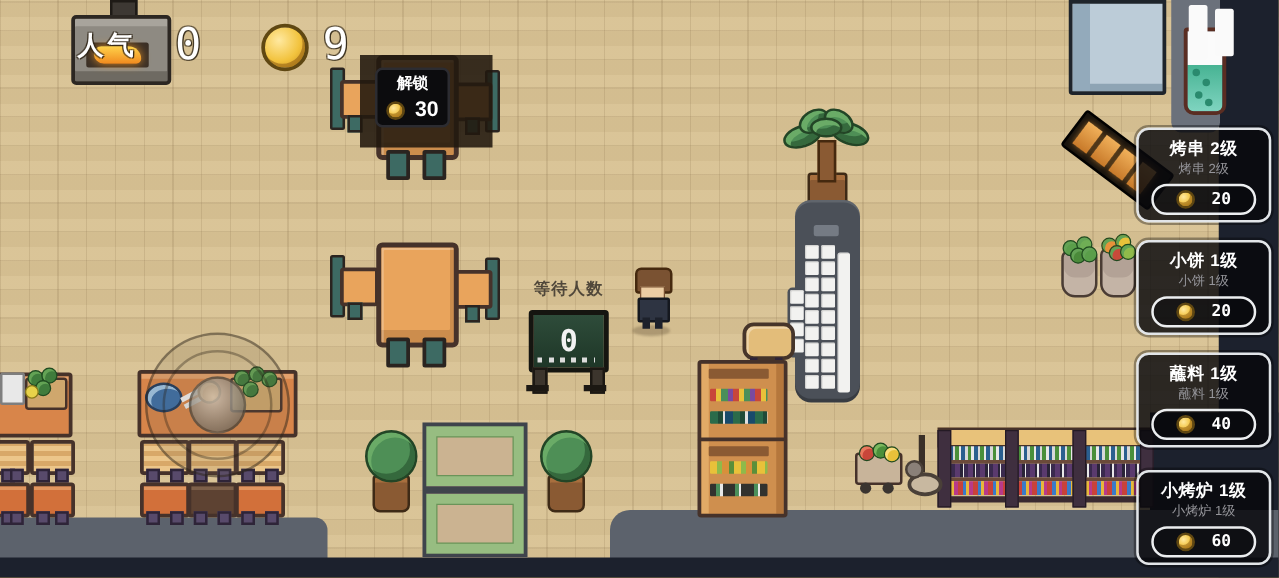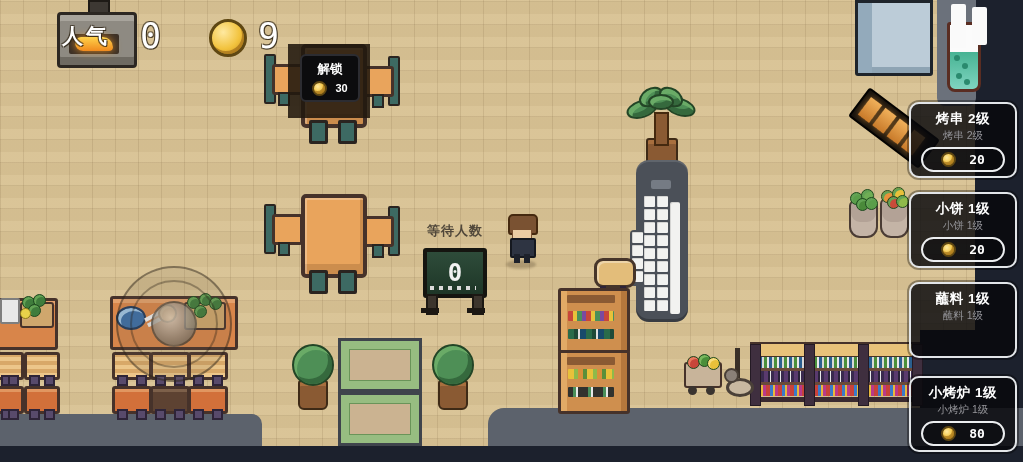--- a/index.html
+++ b/index.html
@@ -39,21 +39,21 @@
   .tleg{position:absolute;width:13px;height:18px;background:#3d6a63;border:3px solid #2a2420;border-radius:2px;}
   .chair-back{position:absolute;width:8px;height:46px;background:#3d6a63;border:2px solid #2a2420;border-radius:2px;}
   .chair-seat{position:absolute;width:25px;height:25px;background:#e9a45c;border:3px solid #46322a;border-radius:3px;}
   .chair-foot{position:absolute;width:8px;height:10px;background:#3d6a63;border:2px solid #2a2420;}
 
   
   .unlock-shade{background:rgba(33,24,14,.88);}
   .unlock-panel{background:#0c0c0e;border:2px solid #2c2c31;border-radius:6px;
     display:flex;flex-direction:column;align-items:center;justify-content:center;gap:3px;}
   .unlock-label{color:#fff;font-size:12.5px;font-weight:bold;}
-  .unlock-cost{display:flex;align-items:center;gap:8px;color:#fff;font-size:11px;font-weight:bold;}
+  .unlock-cost{display:flex;align-items:center;gap:8px;color:#fff;font-size:17px;font-weight:bold;}
 
   
   .wait-label{font-size:13px;font-weight:bold;color:rgba(62,55,45,.88);letter-spacing:1px;}
   .board{background:linear-gradient(#2e4c3a,#1e3627);border:4px solid #151510;border-radius:3px;
     display:flex;align-items:center;justify-content:center;}
   .board-num{color:#f2f2f2;font-size:24px;font-weight:bold;}
   .board-ticks{position:absolute;height:4px;background:repeating-linear-gradient(90deg,#dcdcdc 0 4px,transparent 4px 9px);}
   .board-post{position:absolute;width:8px;height:17px;background:#3c352d;border:2px solid #1c1813;}
 
   
@@ -127,21 +127,21 @@
       <div class="chair-seat" style="left:12px;top:24px;"></div>
       <div class="chair-foot" style="left:18px;top:52px;"></div>
     <div class="chair-back" style="left:128px;top:16px;"></div>
       <div class="chair-seat" style="left:103px;top:26px;"></div>
       <div class="chair-foot" style="left:112px;top:54px;"></div>
     <div class="table abs" style="left:41px;top:4px;width:58px;height:76px;"></div>
     <div class="tleg" style="left:49px;top:80px;"></div>
       <div class="tleg" style="left:78px;top:80px;"></div>
   </div>
 
-  <div class="abs unlock-shade" style="left:288px;top:44px;width:82px;height:74px;">
+  <div class="abs unlock-shade" style="left:288px;top:44px;width:106px;height:74px;">
     <div class="unlock-panel abs" style="left:12px;top:10px;width:56px;height:44px;">
       <span class="unlock-label">解锁</span>
       <span class="unlock-cost">
           <span class="coin sm"></span>
           <span>30</span>
         </span>
     </div>
   </div>
 
   <div class="abs" style="left:260px;top:192px;width:140px;height:104px;">
@@ -350,23 +350,27 @@
     <div class="card-title">小饼 1级</div>
     <div class="card-sub">小饼 1级</div>
     <div class="pill">
         <span class="coin sm"></span>
         <span class="pill-cost mono">20</span>
       </div>
   </div>
   <div class="abs card" style="left:909px;top:282px;">
     <div class="card-title">蘸料 1级</div>
     <div class="card-sub">蘸料 1级</div>
+    <div class="pill">
+        <span class="coin sm"></span>
+        <span class="pill-cost mono">40</span>
+      </div>
   </div>
   <div class="abs card" style="left:909px;top:376px;">
     <div class="card-title">小烤炉 1级</div>
     <div class="card-sub">小烤炉 1级</div>
     <div class="pill">
         <span class="coin sm"></span>
-        <span class="pill-cost mono">80</span>
+        <span class="pill-cost mono">60</span>
       </div>
   </div>
 
 </div>
 
 </body></html>

